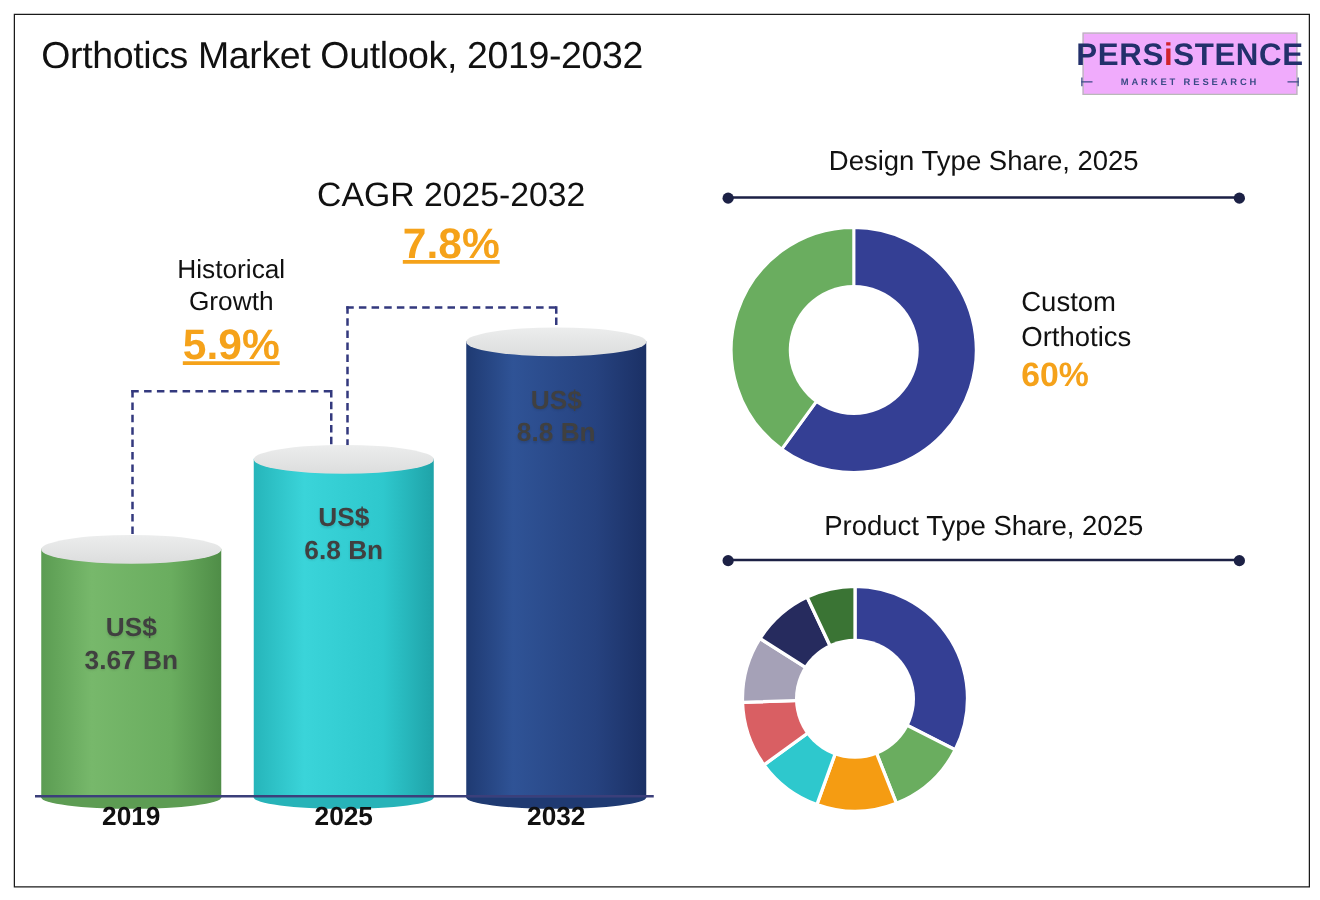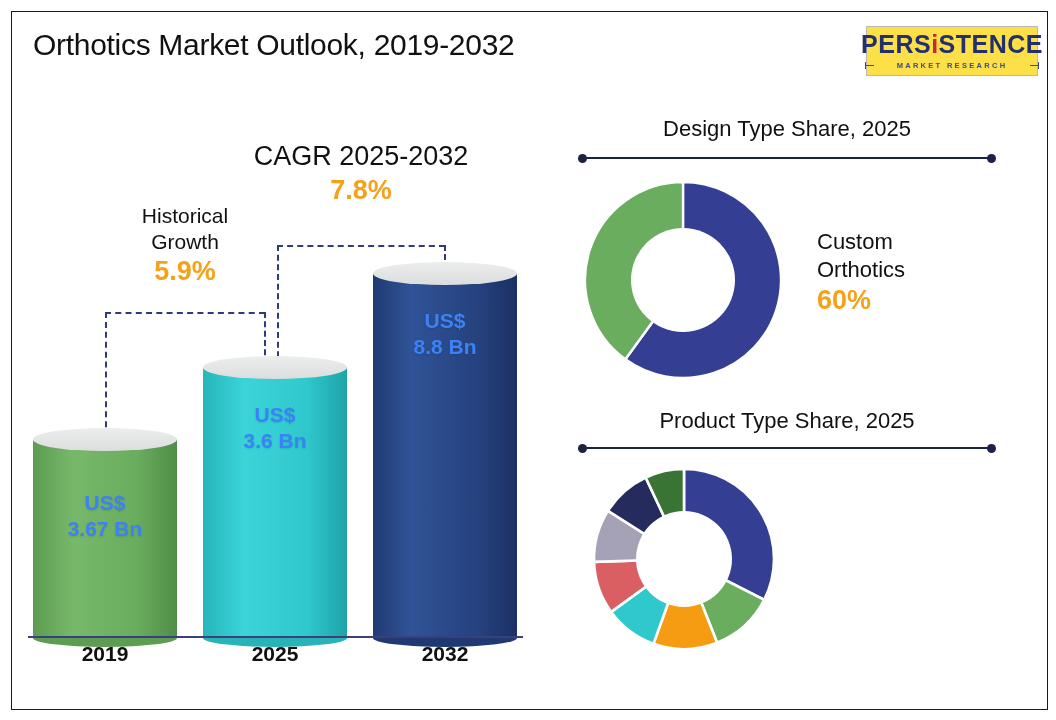--- a/index.html
+++ b/index.html
@@ -26,21 +26,21 @@
   
   #title {
     position:absolute; left:33px; top:28px;
     font-size:30px; font-weight:400; color:#111111;
     letter-spacing:-0.3px; white-space:nowrap;
   }
   #logo {
     position:absolute; right:18px; top:26px;
     width:172px; height:50px;
     border:1.2px solid #b9b9b9;
-    background:#fde047;
+    background:#f0abfc;
     display:flex; flex-direction:column;
     align-items:center; justify-content:center;
   }
   #logo-word {
     font-size:25px; font-weight:700; color:#23306b;
     letter-spacing:0.5px; line-height:1; white-space:nowrap;
   }
   #logo-word .red-i { color:#d0232b; }
   #logo-sub-row {
     display:flex; align-items:center; gap:23px; margin-top:4px;
@@ -62,21 +62,21 @@
   
   .bar-col { position:absolute; }
   .bar-body { position:absolute; }
   .bar-top {
     position:absolute; border-radius:50%;
     background:linear-gradient(180deg,#eceded 0%,#dcdddd 100%);
   }
   .bar-bottom { position:absolute; border-radius:50%; }
   .bar-label {
     position:absolute; width:100%; text-align:center;
-    color:#3b82f6; font-weight:700; font-size:21px; line-height:1.22;
+    color:#404040; font-weight:700; font-size:21px; line-height:1.22;
     text-shadow:0 1px 2px rgba(0,0,0,0.12);
   }
   .x-tick {
     position:absolute; text-align:center;
     font-size:21px; font-weight:700; color:#111111;
   }
   #baseline {
     position:absolute; left:28px; top:636px;
     width:495px; height:2.2px; background:#3b3f7a;
   }
@@ -85,21 +85,21 @@
   .bracket { position:absolute; }
   .bracket .seg-h, .bracket .seg-v { position:absolute; }
   .seg-h { border-top:2px dashed #33397e; }
   .seg-v { border-left:2px dashed #33397e; }
 
   .ann { position:absolute; text-align:center; }
   .ann .ann-title {
     font-size:21px; color:#111111; font-weight:400; line-height:1.22;
   }
   .ann .ann-value {
-    font-size:27px; font-weight:700; color:#f5a21a; line-height:1.3;
+    font-size:34px; font-weight:700; color:#f5a21a; line-height:1.3;text-decoration:underline;
   }
   #cagr-title { font-size:27px; color:#111111; white-space:nowrap; }
 
   
   .panel-title {
     position:absolute; text-align:center; width:460px;
     font-size:22px; color:#111111; font-weight:400;
   }
   .rule { position:absolute; height:0; }
   .rule .line {
@@ -171,21 +171,21 @@
       <span>3.67 Bn</span>
     </div>
   </div>
 
   <div class="bar-col" style="left:203px; top:356px; width:144px; height:282px;">
     <div class="bar-bottom" style="left:0; bottom:-9px; width:144px; height:18px; background:#27b3b8;"></div>
     <div class="bar-body" style="left:0; top:11px; width:144px; height:271px; background:linear-gradient(90deg,#26b5ba 0%,#3ad4d9 28%,#2ec8cd 72%,#1fa3a8 100%);"></div>
     <div class="bar-top" style="left:0; top:0; width:144px; height:23px;"></div>
     <div class="bar-label" style="top:46px;">
       <span>US$</span><br>
-      <span>3.6 Bn</span>
+      <span>6.8 Bn</span>
     </div>
   </div>
 
   <div class="bar-col" style="left:373px; top:262px; width:144px; height:376px;">
     <div class="bar-bottom" style="left:0; bottom:-9px; width:144px; height:18px; background:#1f3a72;"></div>
     <div class="bar-body" style="left:0; top:11px; width:144px; height:365px; background:linear-gradient(90deg,#1f3a72 0%,#2f5396 26%,#26427f 72%,#1b3065 100%);"></div>
     <div class="bar-top" style="left:0; top:0; width:144px; height:23px;"></div>
     <div class="bar-label" style="top:46px;">
       <span>US$</span><br>
       <span>8.8 Bn</span>

